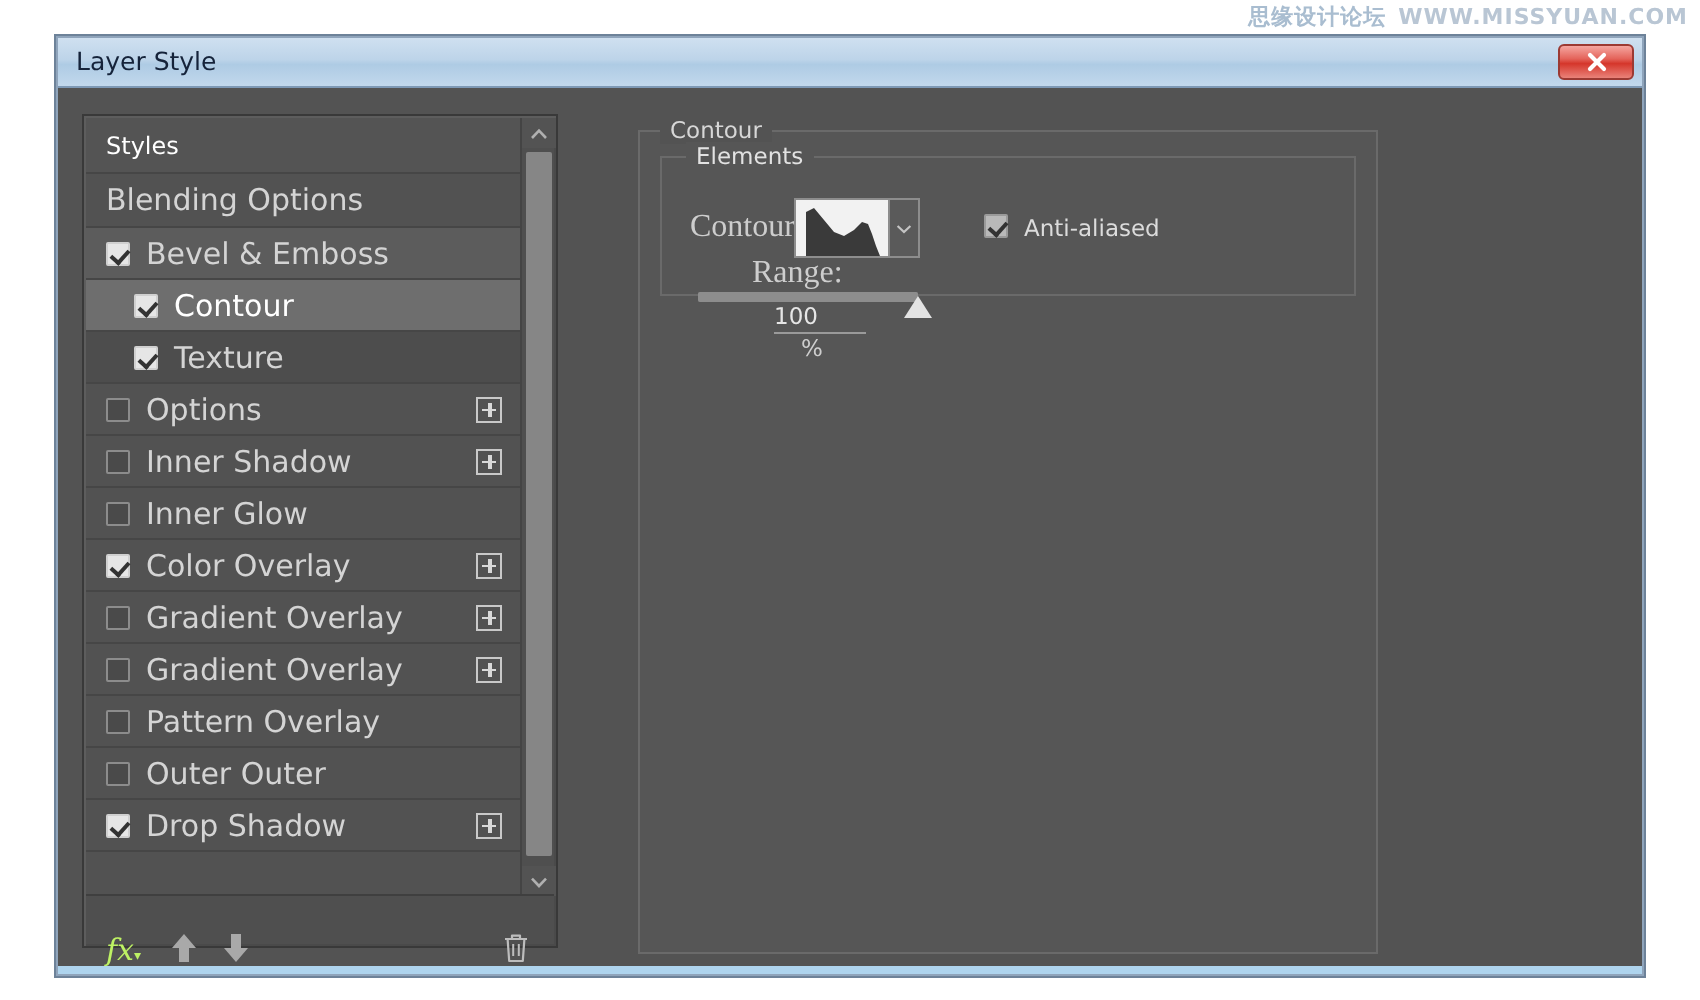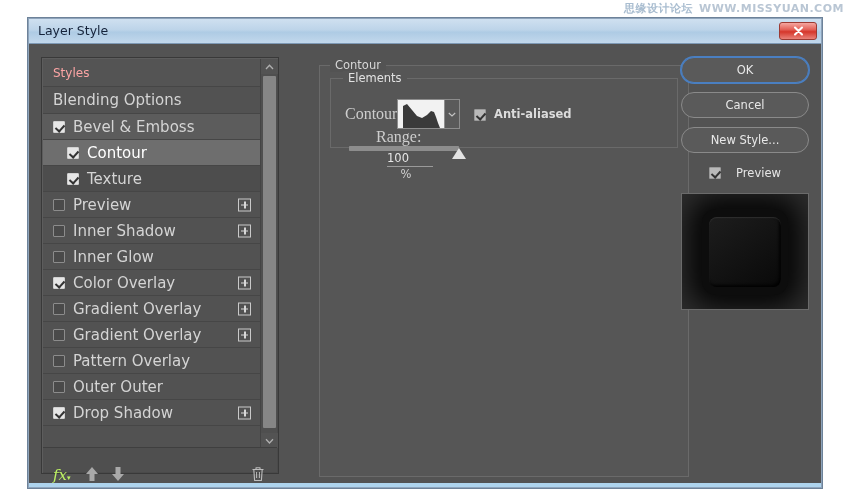--- a/index.html
+++ b/index.html
@@ -112,21 +112,21 @@
     align-items: center;
     padding-left: 10px;
     font-size: 15px;
     color: #d4d4d4;
     background: #525252;
     cursor: pointer;
     font-family: "DejaVu Sans", sans-serif;
   }
   .row.header {
     background: #545454;
-    color: #fca5a5;
+    color: #ffffff;
     height: 28px;
     font-size: 12px;
   }
   .row.blending { background: #525252; height: 27px; }
   .row.selected { background: #6b6b6b; color: #ffffff; }
   .row.active-parent { background: #5c5c5c; }
   .row.sub { padding-left: 24px; background: #4d4d4d; }
   .row.sub.selected { background: #6e6e6e; }
 
   .cbx {
@@ -291,23 +291,22 @@
     border-left: none;
     background: #5a5a5a;
     display: flex;
     align-items: center;
     justify-content: center;
     cursor: pointer;
   }
 
   .aa-box {
     display: flex;
-    align-items: flex-end;
-    margin-left: 14px;
-    font-weight: bold;
+    align-items: flex-start;
+    margin-left: 32px;
   }
   .aa-label {
     font-size: 11.5px;
     color: #dcdcdc;
     font-family: "DejaVu Sans", sans-serif;
   }
 
   .slider {
     position: relative;
     width: 110px; height: 5px;
@@ -452,21 +451,21 @@
               <div class="row sub selected">
                 <span class="cbx on"></span>
                 <span class="row-label">Contour</span>
               </div>
               <div class="row sub">
                 <span class="cbx on"></span>
                 <span class="row-label">Texture</span>
               </div>
               <div class="row">
                 <span class="cbx"></span>
-                <span class="row-label">Preview</span>
+                <span class="row-label">Options</span>
                 <span class="plus"></span>
               </div>
               <div class="row">
                 <span class="cbx"></span>
                 <span class="row-label">Inner Shadow</span>
                 <span class="plus"></span>
               </div>
               <div class="row">
                 <span class="cbx"></span>
                 <span class="row-label">Inner Glow</span>
@@ -569,30 +568,17 @@
                 <div class="slider-fill" id="range-fill" style="width: 100%;"></div>
                 <div class="slider-knob" id="range-knob" style="left: 100%;"></div>
               </div>
               <div class="num-field">100</div>
               <span class="pct">%</span>
             </div>
           </div>
         </div>
       </div>
 
-      <div class="right">
-        <div class="btn primary">OK</div>
-        <div class="btn">Cancel</div>
-        <div class="btn">New Style...</div>
-        <div class="preview-row">
-          <span class="cbx gray on" id="pv-cbx"></span>
-          <span class="preview-label">Preview</span>
-        </div>
-        <div class="preview-thumb">
-          <div class="pv-glow"></div>
-          <div class="pv-square"></div>
-        </div>
-      </div>
 
       <div class="bottom-edge"></div>
     </div>
   </div>
 </div>
 
 </body></html>

